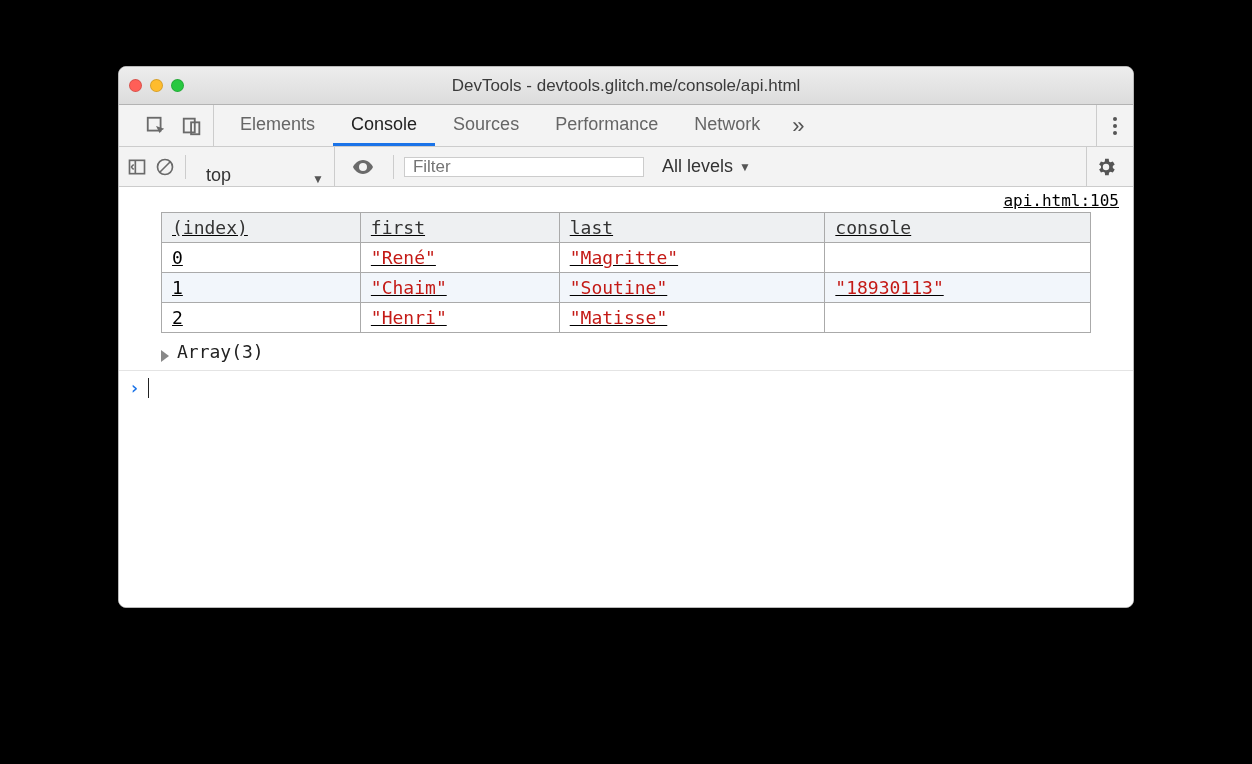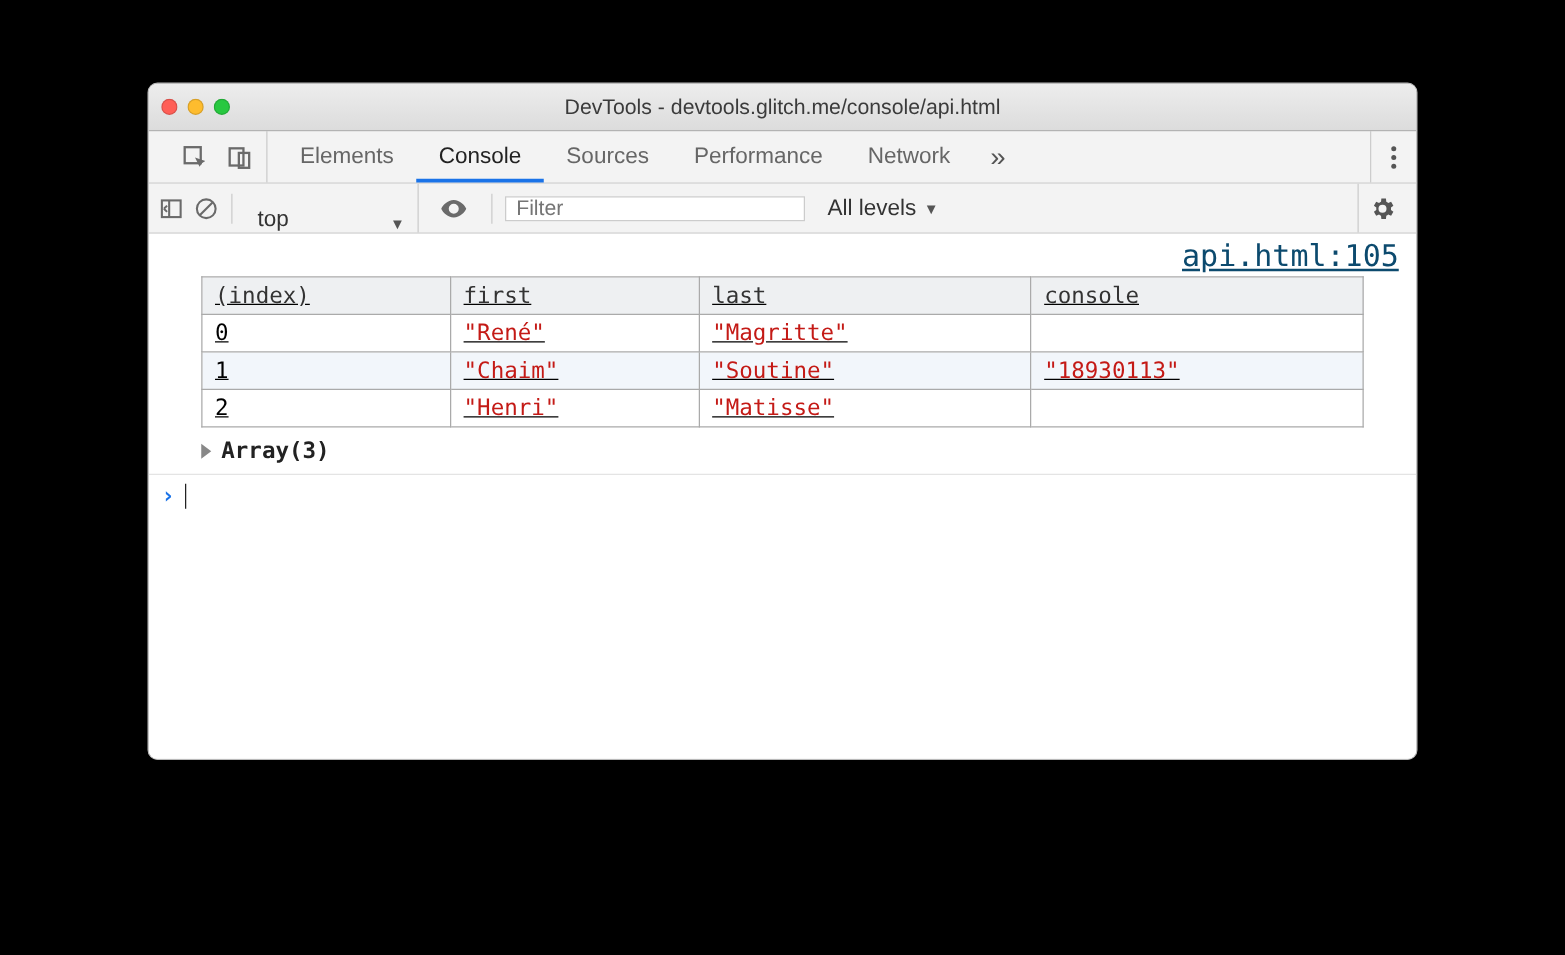--- a/index.html
+++ b/index.html
@@ -114,24 +114,24 @@
 
   .console-body {
     background: #fff;
     min-height: 420px;
     font-family: Menlo, Consolas, monospace;
     font-size: 18px;
   }
   .sourcelink {
     text-align: right;
     padding: 4px 14px 2px 4px;
-    color: #0c4a6e;
+    color: #000000;
     text-decoration: underline;
     font-family: Menlo, Consolas, monospace;
-    font-size: 24px;
+    font-size: 16px;
   }
   .log-table {
     margin: 0 42px 4px 42px;
     border-collapse: collapse;
     width: calc(100% - 84px);
     text-decoration: underline;
   }
   .log-table th, .log-table td {
     border: 1px solid #aaa;
     padding: 4px 10px;
@@ -139,23 +139,22 @@
     font-weight: normal;
     font-family: Menlo, Consolas, monospace;
     font-size: 18px;
   }
   .log-table th { background: #eef0f2; color:#333; }
   .log-table tr.odd td { background:#f2f6fb; }
   .str { color: #c41a16; }
   .array-line {
     padding: 4px 42px 8px 42px;
     color: #222;
-    display:flex; align-items:center; gap:4px;
+    display:flex; align-items:flex-end; gap:4px;
     border-bottom: 1px solid #e4e4e4;
-    font-weight: bold;
   }
   .arrow-tri {
     width:0; height:0;
     border-top:6px solid transparent;
     border-bottom:6px solid transparent;
     border-left:8px solid #888;
     margin-right:4px;
   }
   .prompt-line {
     display:flex; align-items:center;

